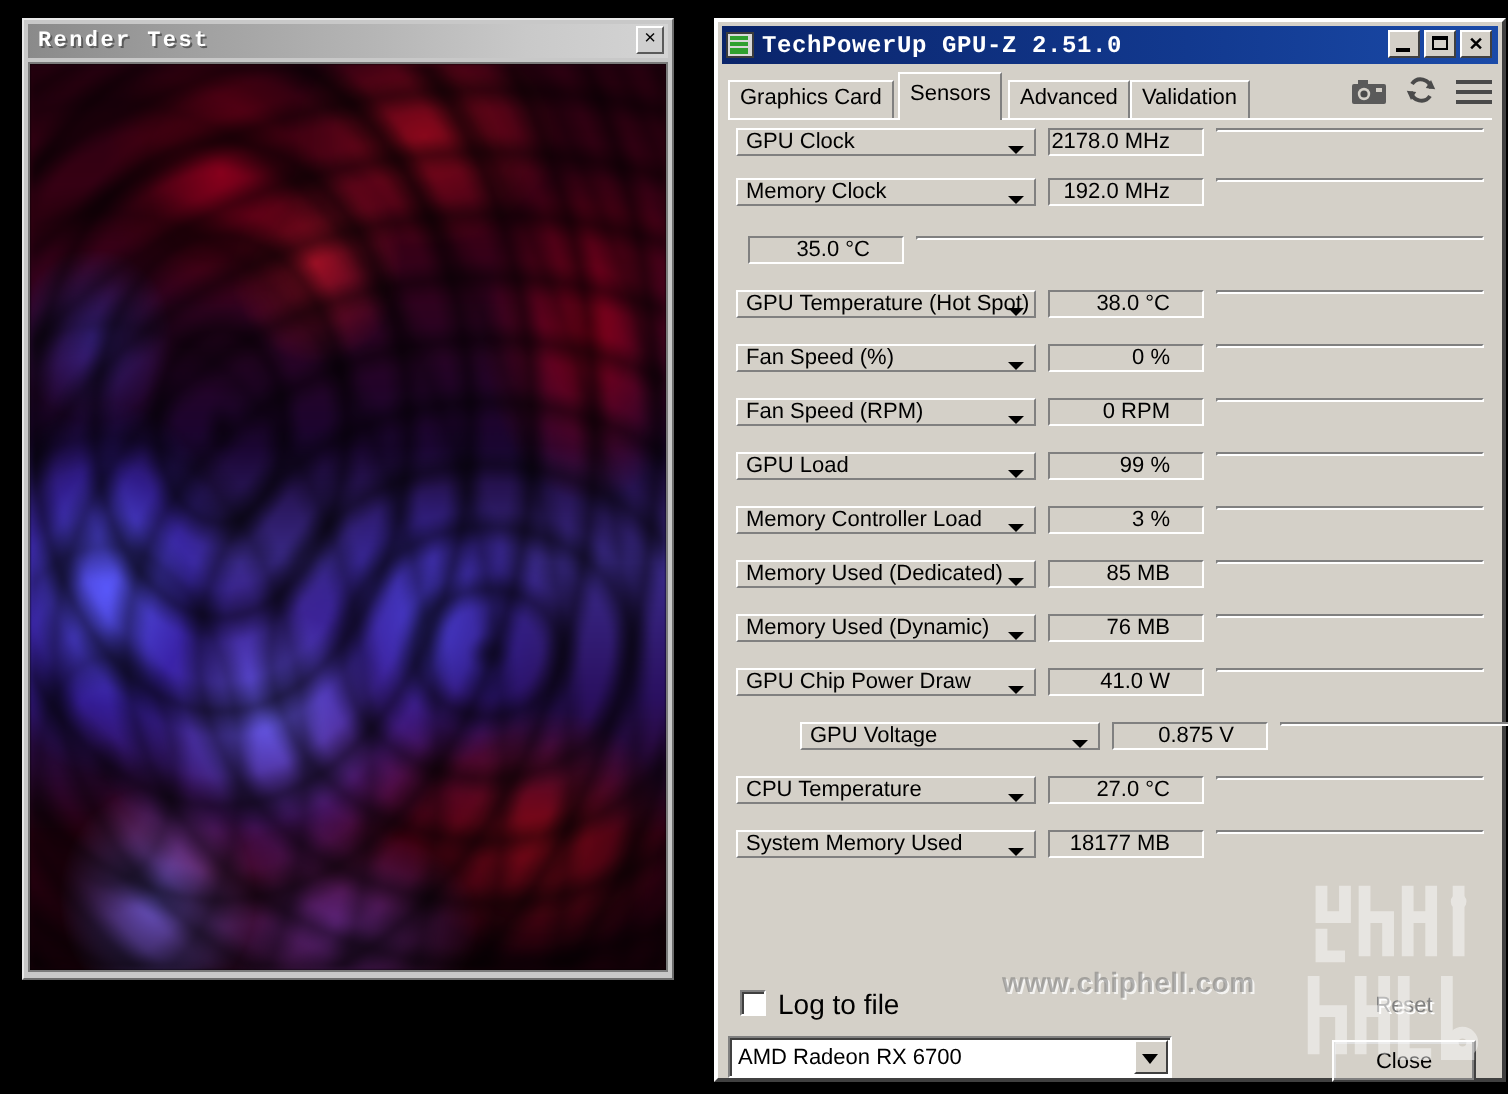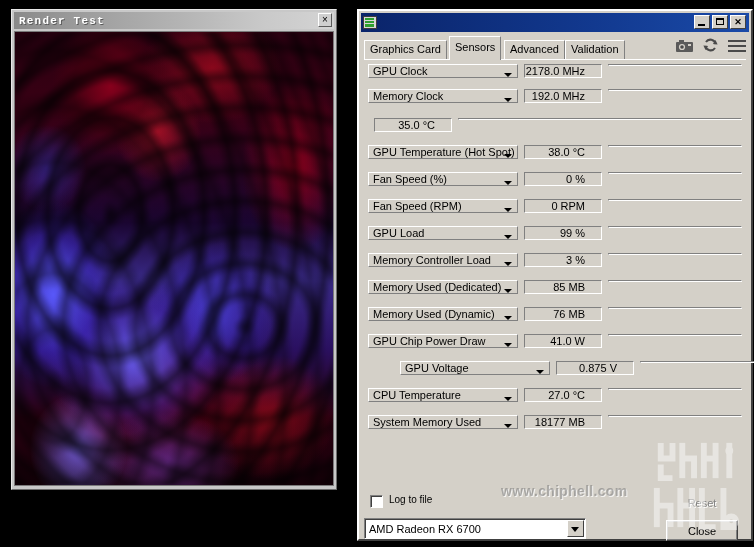--- a/index.html
+++ b/index.html
@@ -339,21 +339,21 @@
     border-right-color: #ffffff;
     border-bottom-color: #ffffff;
     box-shadow: inset 1px 1px 0 #404040;
     box-sizing: border-box;
     cursor: pointer;
   }
   #log-label {
     position: absolute;
     left: 30px;
     top: 483px;
-    font-size: 10px;
+    font-size: 14px;
     color: #000;
   }
   #reset-btn {
     position: absolute;
     left: 307px;
     top: 481px;
     width: 72px;
     height: 21px;
     background: transparent;
     border: none;
@@ -464,20 +464,21 @@
     <div id="render-canvas-frame">
       <div id="render-canvas"></div>
       <div id="render-canvas-veins"></div>
     </div>
   </div>
 
   <div id="gpuz-window">
 
     <div id="gpuz-titlebar">
       <span id="gpuz-appicon"></span>
+      <span id="gpuz-title">TechPowerUp GPU-Z 2.51.0</span>
       <div id="gpuz-winbtns">
         <div class="winbtn">
             <span class="min-bar"></span>
           </div>
         <div class="winbtn">
             <span class="max-box"></span>
           </div>
         <div class="winbtn">✕</div>
       </div>
     </div>

